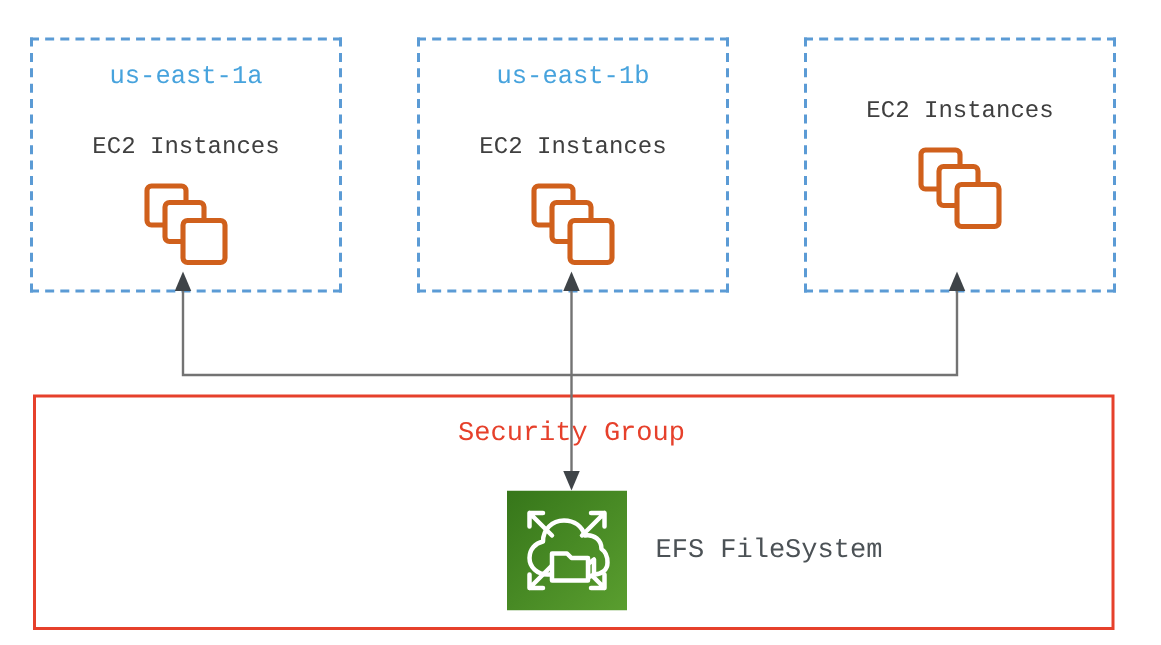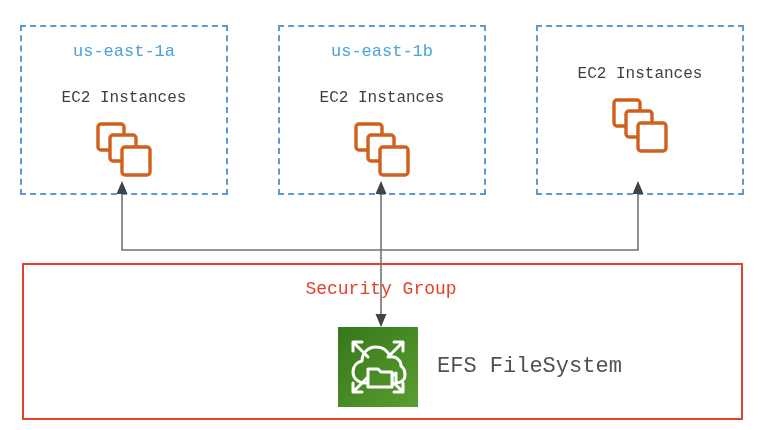--- a/index.html
+++ b/index.html
@@ -88,21 +88,21 @@
     stroke: #ffffff;
     stroke-width: 3;
     stroke-linecap: round;
     stroke-linejoin: round;
   }
   .efs-icon .folder { fill: url(#efsgrad); }
   .efs-label {
     position: absolute;
     left: 437px;
     top: 352px;
-    font-size: 22px;
+    font-size: 18px;
     line-height: 30px;
     color: var(--efs-text, #4C5256);
     white-space: nowrap;
     z-index: 20;
   }
 
   
   .connectors {
     position: absolute;
     left: 0; top: 0;

